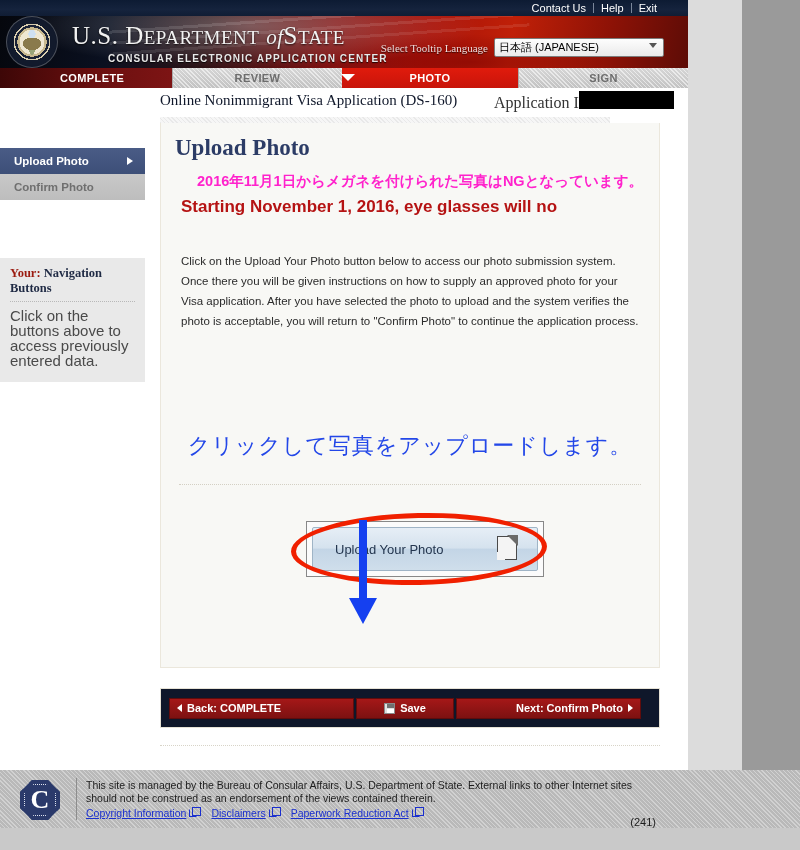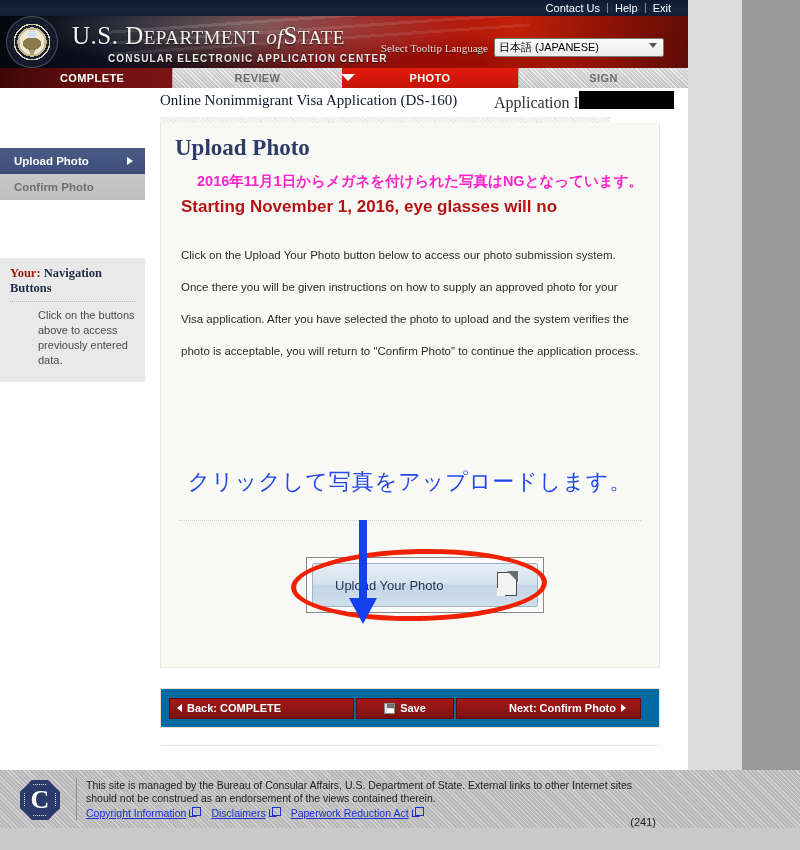--- a/index.html
+++ b/index.html
@@ -37,21 +37,21 @@
     background: #ffffff;
     overflow: hidden;
   }
 
   
   .topbar {
     position: absolute; left: 0; top: 0; width: 688px; height: 16px;
     background: linear-gradient(to bottom, #0d1b33 0%, #15233d 60%, #101d34 100%);
   }
   .topbar-links {
-    position: absolute; right: 10px; top: 0px;
+    position: absolute; right: 24px; top: 0px;
     display: flex; align-items: center; height: 16px;
     color: #ffffff; font-size: 11px; line-height: 16px;
   }
   .topbar-links a {
     color: #ffffff; text-decoration: none; padding: 0 7px;
     font-size: 11px;
   }
   .topbar-sep {
     width: 1px; height: 10px; background: #7b879b;
   }
@@ -240,21 +240,21 @@
   .help-title {
     font-family: "Liberation Serif", serif;
     font-size: 12.5px; font-weight: bold; color: #1f2a44;
   }
   .help-title .hl { color: #9b1b10; }
   .help-rule {
     border-top: 1px dotted #b8b8b8;
     margin: 5px 0 6px 0;
   }
   .help-text {
-    font-size: 11px; color: #4a4a4a; line-height: 15px; margin-left: 28px;
+    font-size: 15px; color: #4a4a4a; line-height: 15px;
   }
 
   
   .content {
     position: absolute; left: 160px; top: 123px;
     width: 500px; height: 545px;
     background: #f8f8f5;
     border: 1px solid #ebe7dc;
     border-top: none;
     padding: 0 12px;
@@ -270,22 +270,22 @@
     margin-left: 24px; line-height: 20px;
   }
   .warn-en {
     color: #b51313;
     font-size: 17px; font-weight: bold;
     line-height: 32px;
     margin-left: 8px;
   }
   .body-para {
     font-size: 11.5px; color: #2b2b2b;
-    line-height: 32px;
-    margin: 16px 8px 0 8px;
+    line-height: 20px;
+    margin: 28px 8px 0 8px;
   }
   .spacer { height: 96px; }
   .jp-blue {
     text-align: center;
     color: #2347e8;
     font-size: 22px; font-weight: 500;
     letter-spacing: 1px;
     margin-top: 4px;
   }
   .dotted-rule {
@@ -360,39 +360,39 @@
     position:absolute; left: 0; top: 78px;
     width: 0; height: 0;
     border-left: 14px solid transparent;
     border-right: 14px solid transparent;
     border-top: 26px solid #1540f0;
   }
 
   
   .btnbar {
     position: absolute; left: 160px; top: 688px; width: 500px; height: 40px;
-    background: #0369a1;
+    background: #0f172a;
     border: 1px solid #e6e2d6;
     display: flex; align-items: center;
     padding: 0 8px;
     gap: 2px;
   }
   .navbtn {
     height: 21px;
     background: linear-gradient(to bottom,#a51818,#7d1111);
     border: 1px solid #5f0c0c;
     color: #ffffff;
     font-size: 11px; font-weight: bold;
     display: flex; align-items: center; justify-content: center;
     gap: 5px;
     cursor: pointer;
   }
   .navbtn.back { width: 185px; justify-content: flex-start; padding-left: 7px; }
   .navbtn.save { width: 98px; }
-  .navbtn.next { width: 185px; justify-content: flex-end; padding-right: 14px; }
+  .navbtn.next { width: 185px; justify-content: flex-end; padding-right: 7px; }
   .tri-l {
     width:0;height:0;border-top:4px solid transparent;border-bottom:4px solid transparent;
     border-right:5px solid #ffffff;
   }
   .tri-r {
     width:0;height:0;border-top:4px solid transparent;border-bottom:4px solid transparent;
     border-left:5px solid #ffffff;
   }
   .disk-icon {
     width: 11px; height: 11px; background: #dfdfdf; border: 1px solid #8a8a8a;

